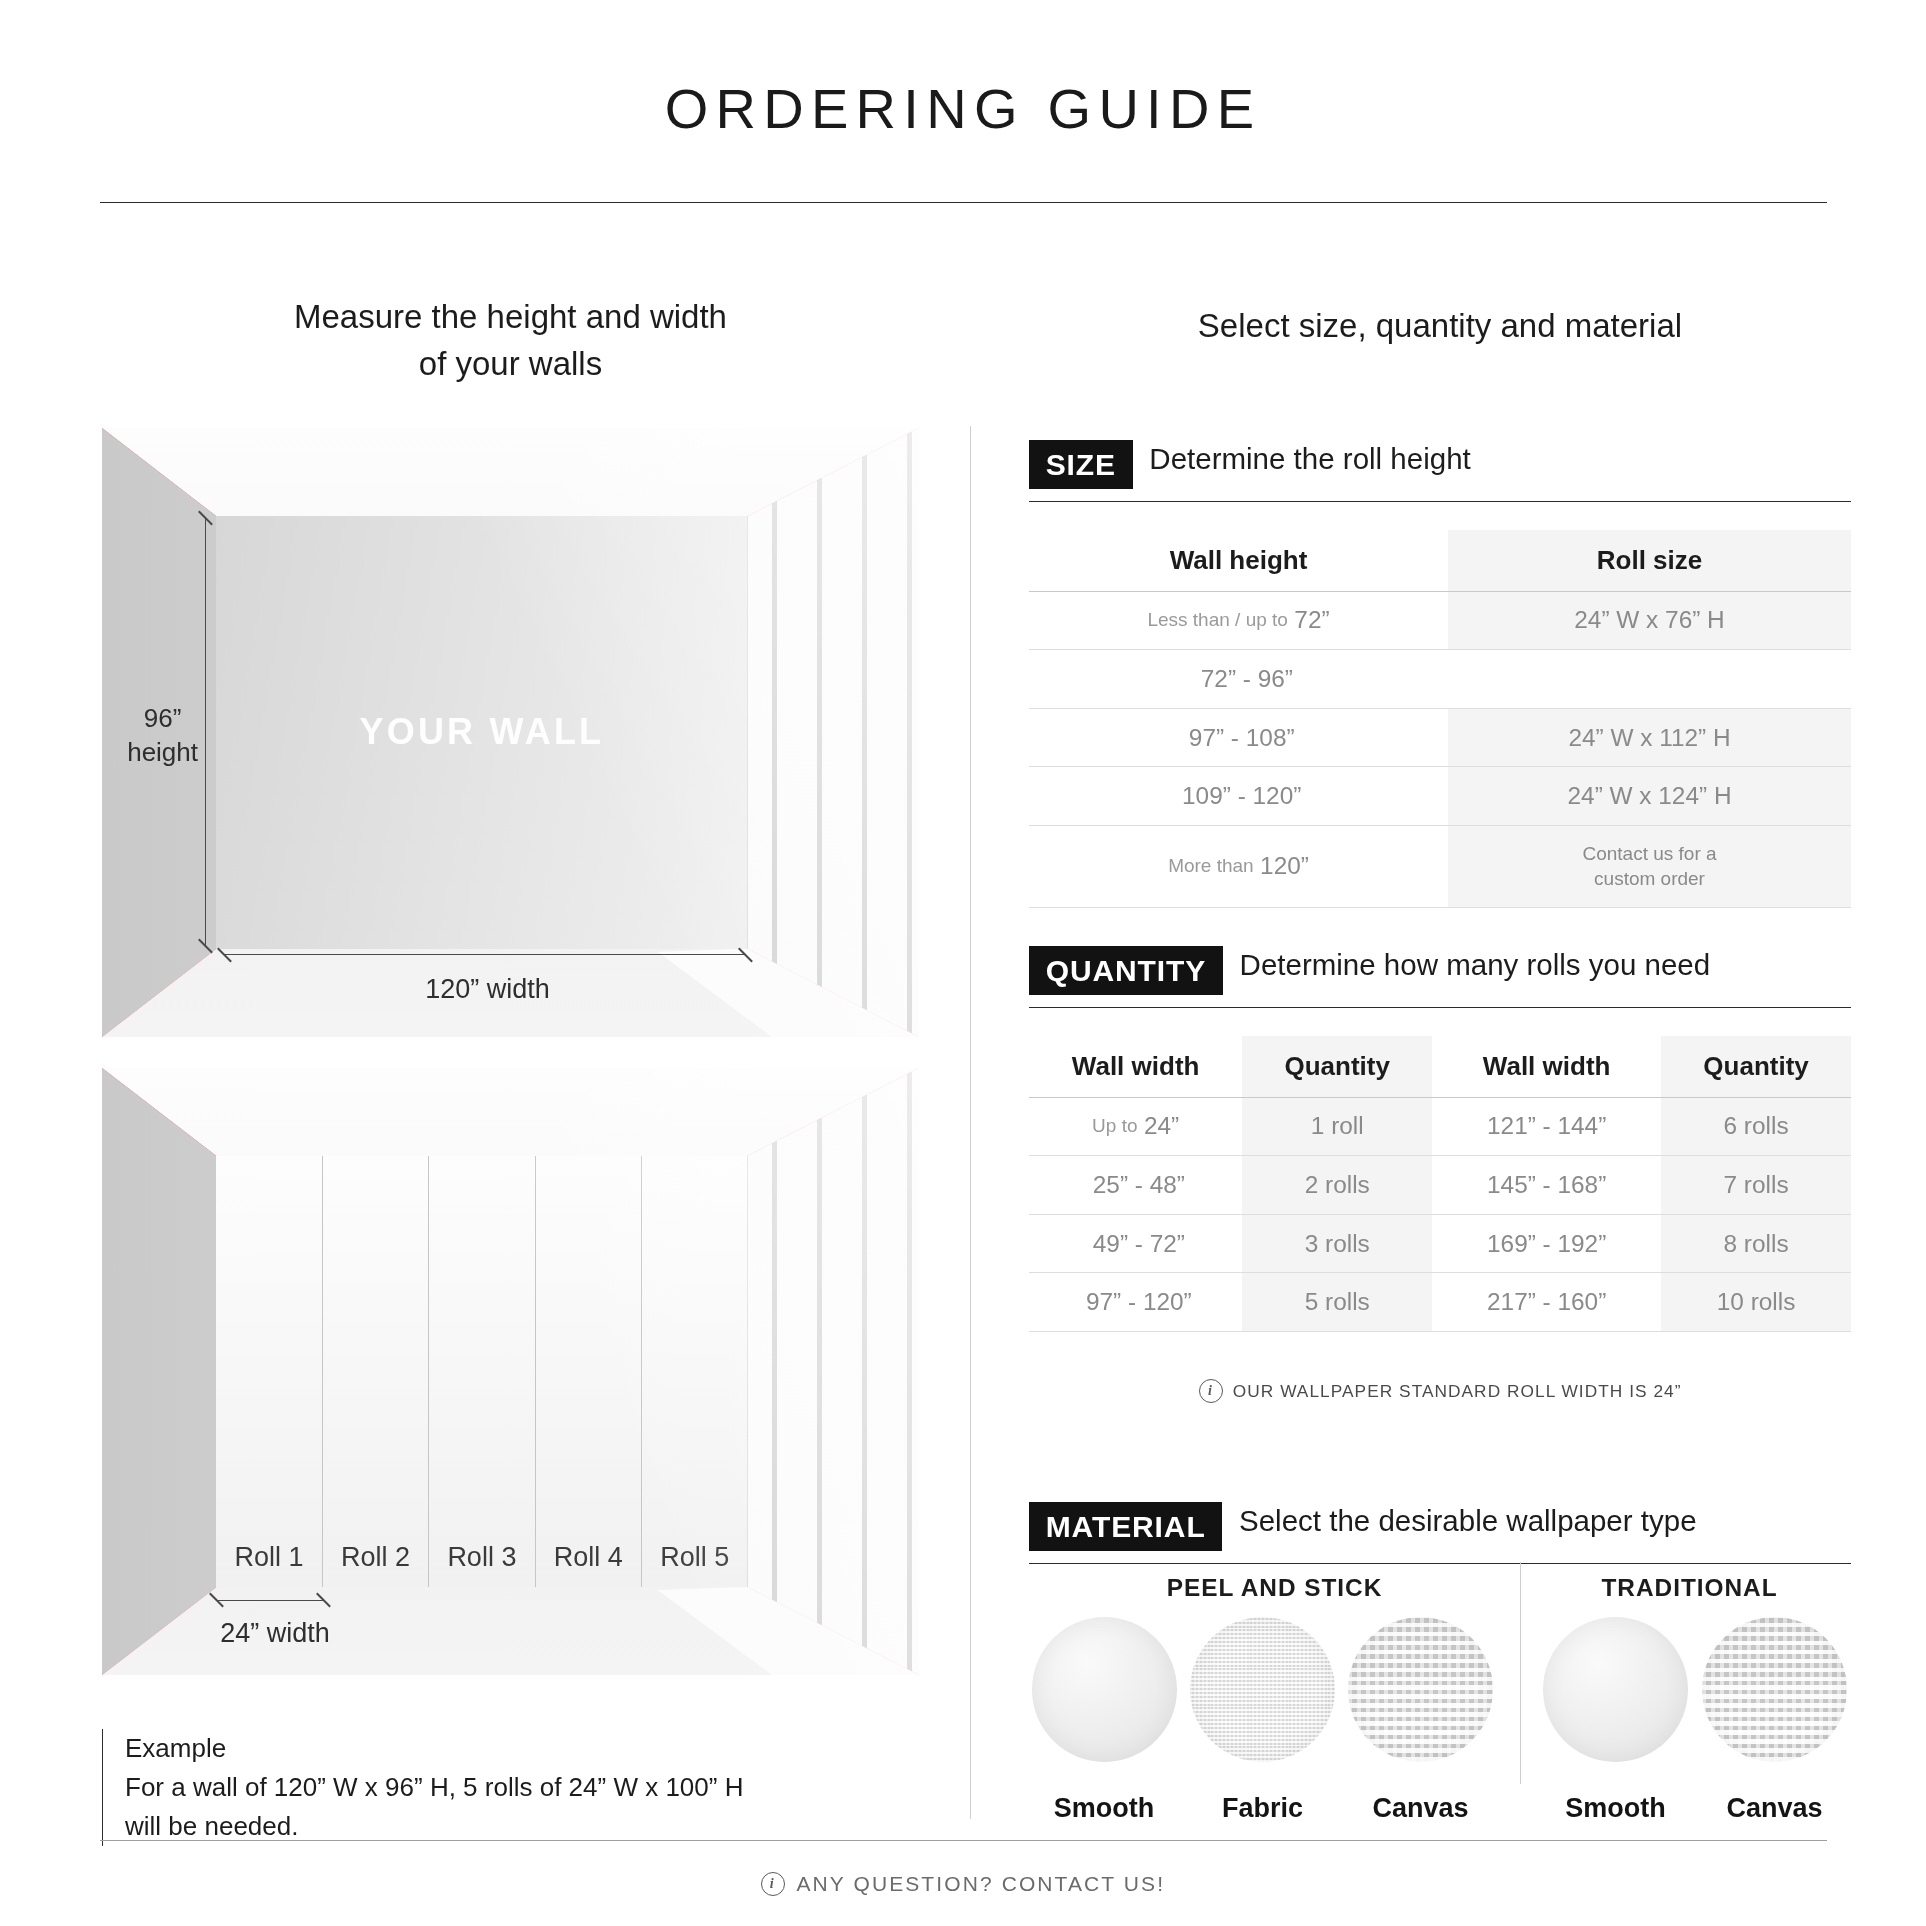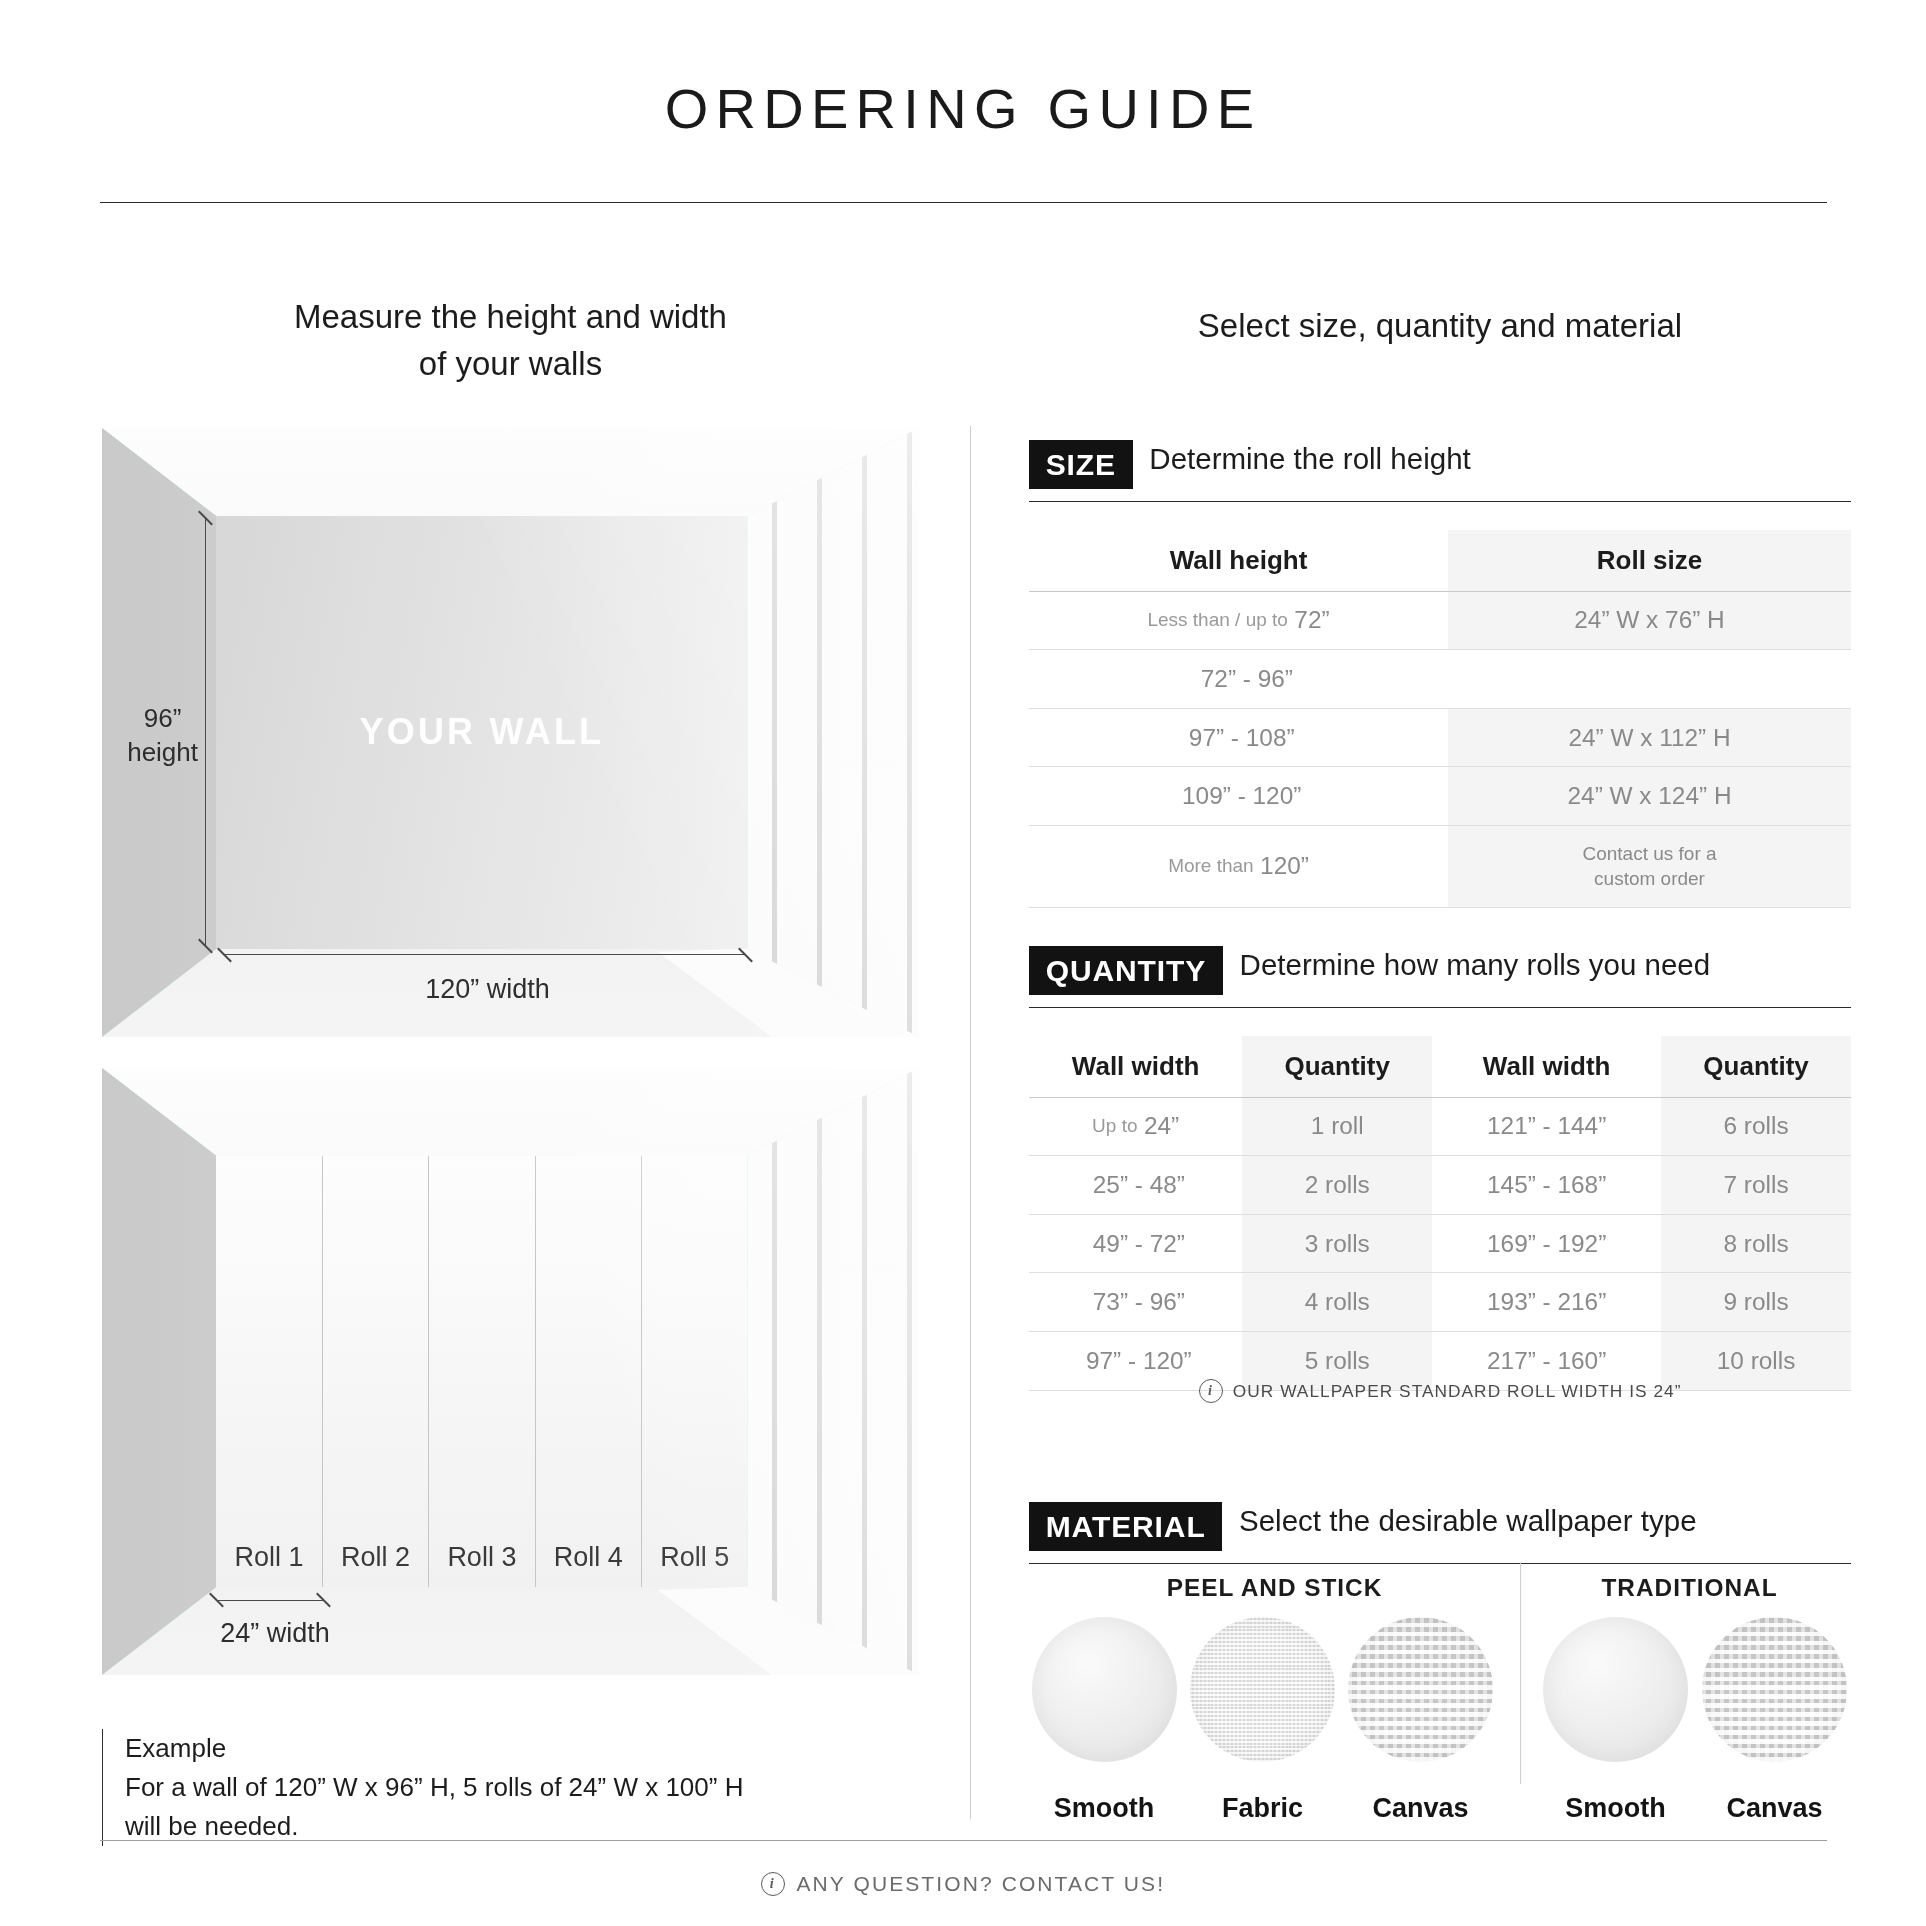--- a/index.html
+++ b/index.html
@@ -16,21 +16,21 @@
   }
   .rule-title { position:absolute; top:202px; left:100px; width:1727px; height:1.3px; background:#2b2b2b; }
   .rule-footer { position:absolute; top:1840px; left:100px; width:1727px; height:0.6px; background:#9f9f9f; }
   .col-divider { position:absolute; top:426px; left:970px; width:0.6px; height:1393px; background:#cfcfcf; }
 
   .col-heading { position:absolute; font-size:33px; font-weight:500; line-height:1.42; text-align:center; color:#1c1c1c; }
   .left-heading  { top:294px; left:102px; width:817px; }
   .right-heading { top:303px; left:1029px; width:822px; }
 
   
-  .room { position:absolute; left:102px; width:817px; height:609px; background:#86efac; overflow:hidden; }
+  .room { position:absolute; left:102px; width:817px; height:609px; background:#ef4444; overflow:hidden; }
   .room1 { top:428px; }
   .room2 { top:1068px; height:607px; }
   .room > .face { position:absolute; inset:0; }
   .ceiling   { clip-path:polygon(0 0, 100% 0, 79% 14.5%, 14% 14.5%); background:linear-gradient(to bottom,#fdfdfd,#ececec); }
   .leftwall  { clip-path:polygon(0 0, 14% 14.5%, 14% 85.5%, 0 100%); background:linear-gradient(to right,#c9c9c9,#e3e3e3); }
   .floor     { clip-path:polygon(14% 85.5%, 79% 85.5%, 100% 100%, 0 100%); background:linear-gradient(to bottom,#e7e7e7,#f4f4f4); }
   .rightwall { clip-path:polygon(79% 14.5%, 100% 0, 100% 100%, 79% 85.5%); background:linear-gradient(to right,#ededed,#fbfbfb); }
   .window-stripes { clip-path:polygon(79% 14.5%, 100% 0, 100% 100%, 79% 85.5%);
     background:repeating-linear-gradient(to right,#fcfcfc 0 40px, #cfcfcf 40px 45px); opacity:.85; }
   .floor-glow { clip-path:polygon(68% 86%, 79% 85.5%, 100% 100%, 82% 100%); background:rgba(255,255,255,.75); }
@@ -256,29 +256,20 @@
             <span class="prefix"></span>
             <span>49” - 72”</span>
           </div>
         <div class="tcell mut q-c2 shade">3 rolls</div>
         <div class="tcell mut q-c3">169” - 192”</div>
         <div class="tcell mut q-c4 shade">8 rolls</div>
       </div>
       <div class="trow">
         <div class="tcell mut q-c1">
             <span class="prefix"></span>
-            <span>73” - 96”</span>
-          </div>
-        <div class="tcell mut q-c2 shade">4 rolls</div>
-        <div class="tcell mut q-c3">193” - 216”</div>
-        <div class="tcell mut q-c4 shade">9 rolls</div>
-      </div>
-      <div class="trow">
-        <div class="tcell mut q-c1">
-            <span class="prefix"></span>
             <span>97” - 120”</span>
           </div>
         <div class="tcell mut q-c2 shade">5 rolls</div>
         <div class="tcell mut q-c3">217” - 160”</div>
         <div class="tcell mut q-c4 shade">10 rolls</div>
       </div>
     </div>
   </section>
 
   <div class="roll-note">

